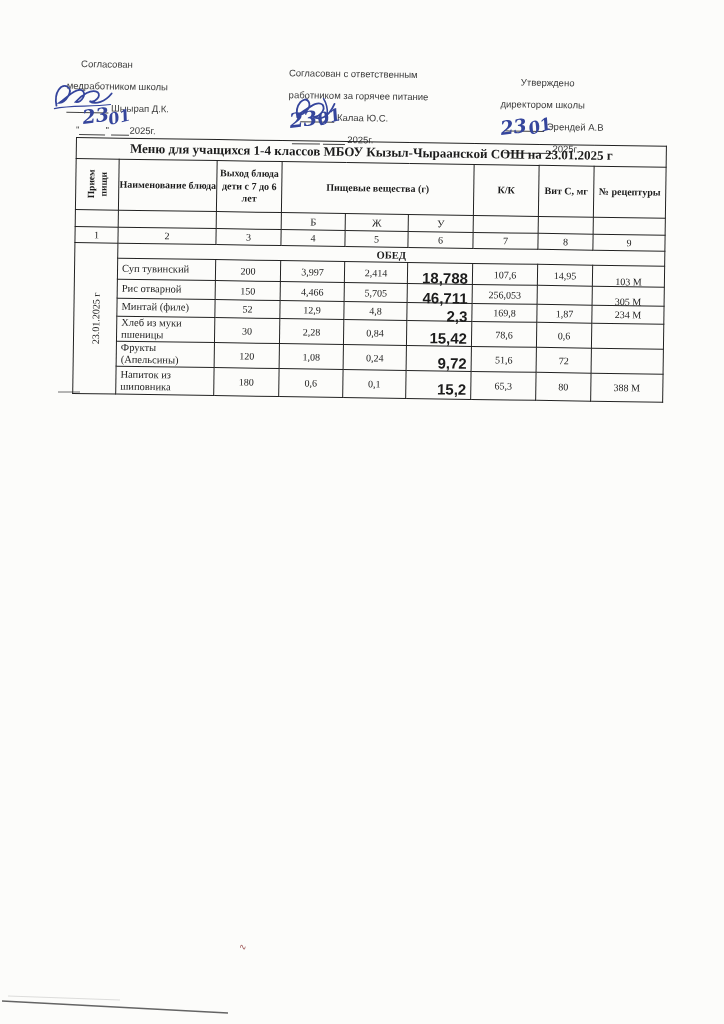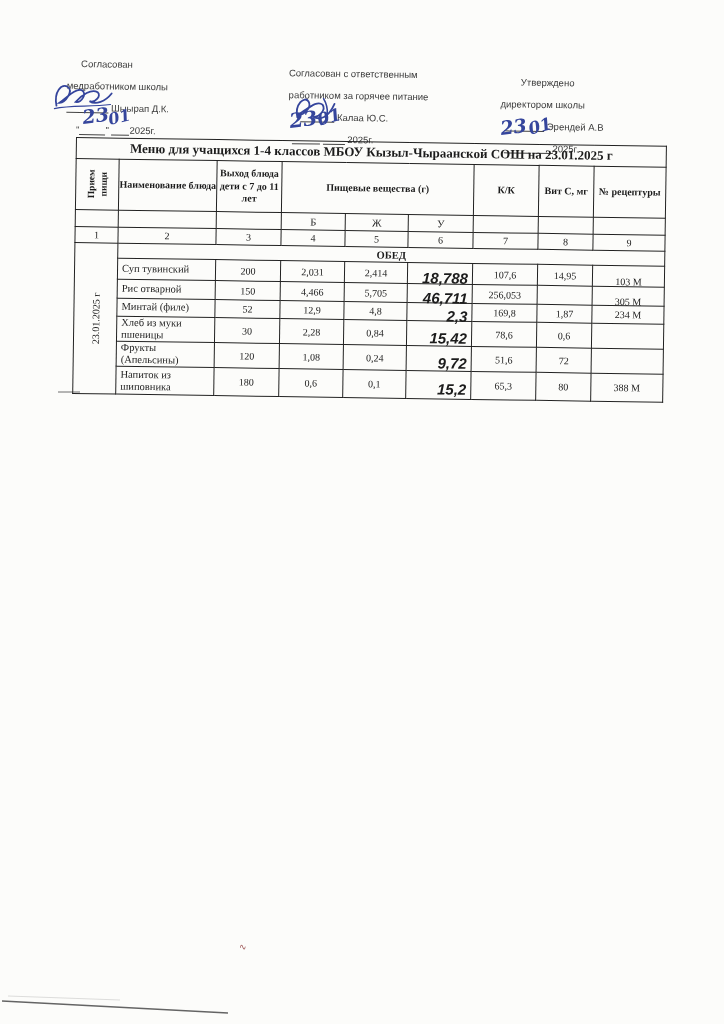--- a/index.html
+++ b/index.html
@@ -21,21 +21,21 @@
   table{border-collapse:collapse;position:absolute;left:76px;top:137px;table-layout:fixed;}
   td{border:1px solid #222;padding:0;font-size:10px;text-align:center;vertical-align:middle;
      overflow:visible;}
   td.title-cell{font-size:13px;font-weight:bold;height:20px;border-bottom:1.5px solid #222;}
   tr.r-head td{font-weight:bold;font-size:10px;line-height:1.25;height:50px;}
   tr.r-bju td{height:16px;font-size:10.5px;}
   tr.r-num td{height:15px;font-size:10px;}
   td.obed{font-weight:bold;font-size:10.5px;height:14px;}
   td.name{text-align:left;padding-left:4px;font-size:10.5px;line-height:1.15;}
   td.u-cell div{font-family:"Liberation Sans", sans-serif;font-weight:700;font-size:15px;
-                text-align:right;padding-right:4px;transform:translateY(4px);font-style:italic;}
+                text-align:right;padding-right:4px;transform:translateY(4px);}
   td.low div{transform:translateY(5px);}
   .vtext{writing-mode:vertical-rl;transform:rotate(180deg);margin:0 auto;line-height:1.3;}
   td.meal .vtext{font-weight:bold;font-size:9.5px;height:46px;}
   td.datecol .vtext{font-size:10px;height:150px;}
 
   
   #artifacts{position:absolute;left:0;top:0;width:724px;height:1024px;pointer-events:none;}
   #tinymark{position:absolute;left:239px;top:942px;font-size:9px;color:#9a5050;transform:rotate(-4deg);}
 </style>
 </head>
@@ -92,21 +92,21 @@
     </colgroup>
     <tbody>
         <tr>
           <td class="title-cell" colspan="9">Меню для учащихся 1-4 классов МБОУ Кызыл-Чыраанской СОШ на 23.01.2025 г</td>
         </tr>
     <tr class="r-head">
       <td class="meal">
             <div class="vtext">Прием пищи</div>
           </td>
       <td>Наименование блюда</td>
-      <td>Выход блюда дети с 7 до 11 лет</td>
+      <td>Выход блюда дети с 7 до 6 лет</td>
       <td colspan="3">Пищевые вещества (г)</td>
       <td>К/К</td>
       <td>Вит С, мг</td>
       <td>№ рецептуры</td>
     </tr>
     <tr class="r-bju">
       <td></td>
           <td></td>
           <td></td>
       <td>Б</td>
@@ -129,21 +129,21 @@
     </tr>
     <tr>
       <td class="datecol" rowspan="7">
             <div class="vtext">23.01.2025 г</div>
           </td>
       <td class="obed" colspan="8">ОБЕД</td>
     </tr>
     <tr style="height:21px;">
       <td class="name">Суп тувинский</td>
       <td>200</td>
-      <td>2,031</td>
+      <td>3,997</td>
       <td>2,414</td>
       <td class="u-cell">
             <div>18,788</div>
           </td>
       <td>107,6</td>
       <td>14,95</td>
       <td class="low">
             <div>103 М</div>
           </td>
     </tr>

